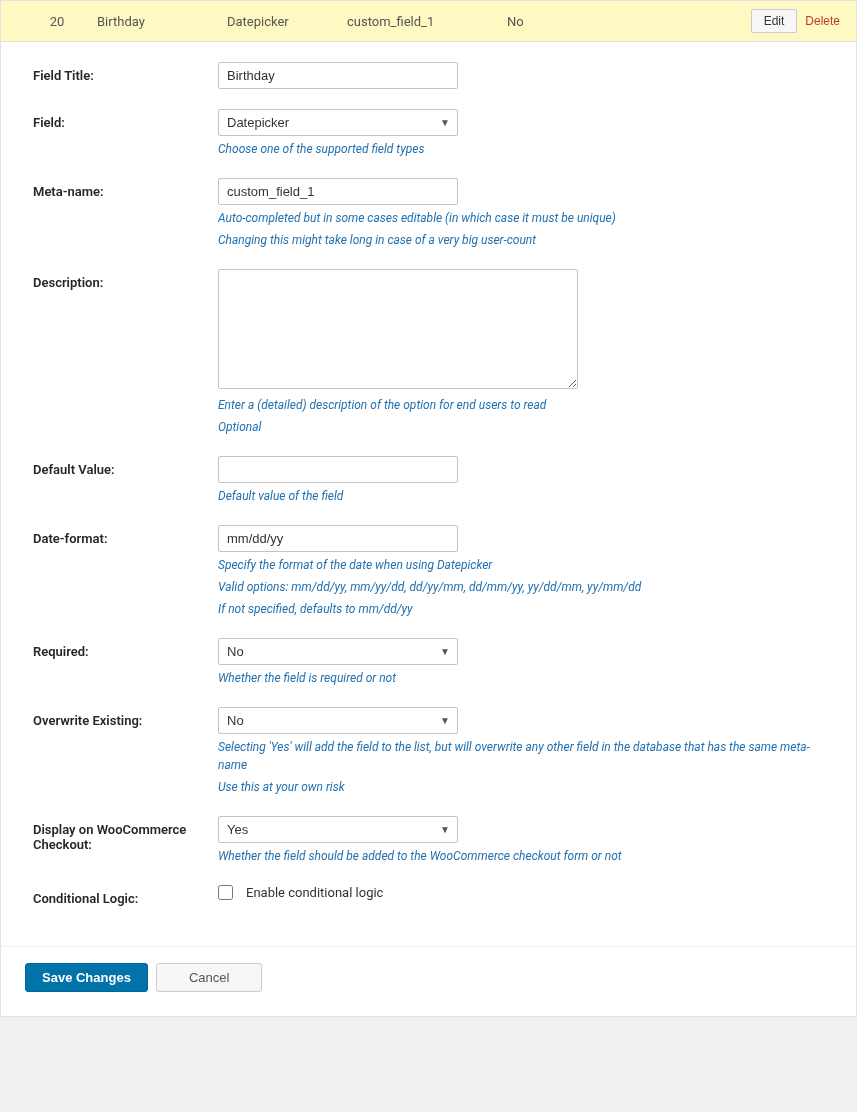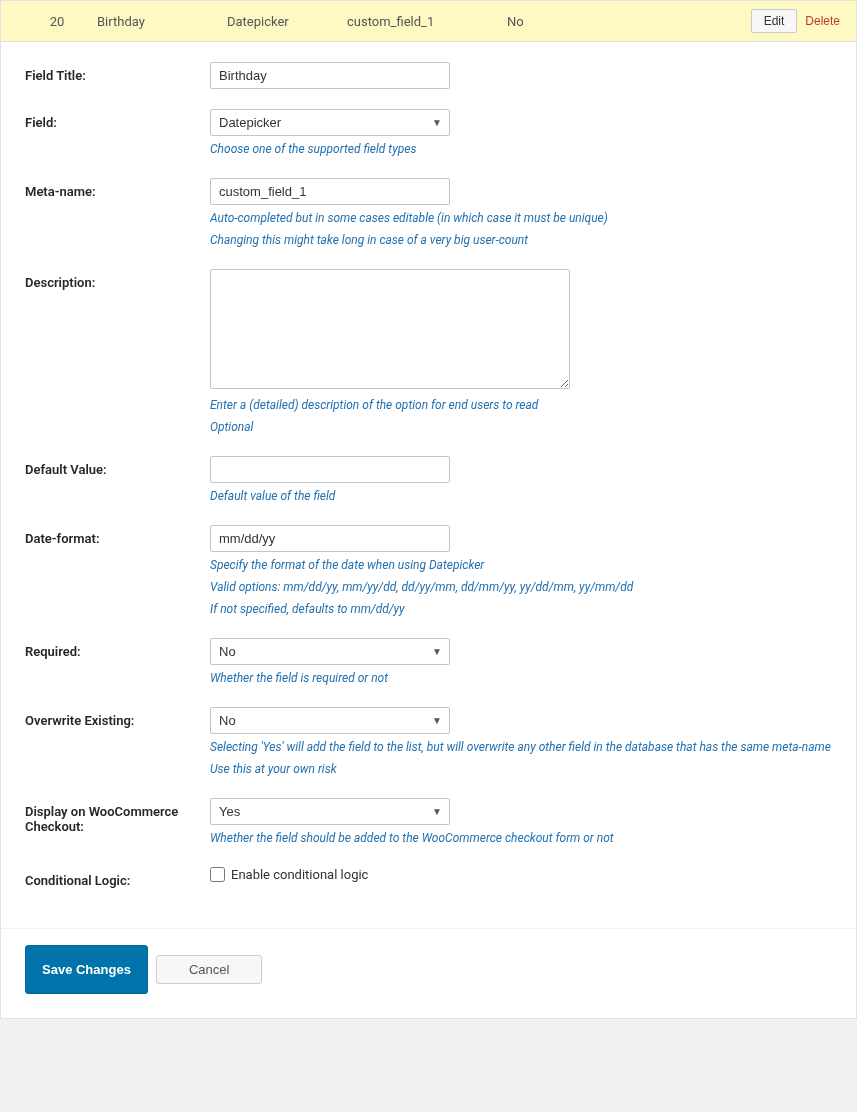--- a/index.html
+++ b/index.html
@@ -68,21 +68,21 @@
     .btn-delete {
       background: none;
       border: none;
       color: #c0392b;
       font-size: 12px;
       cursor: pointer;
     }
 
     
     .form-area {
-      padding: 20px 24px 20px 24px;
+      padding: 20px 24px 20px 32px;
     }
     .form-row {
       display: flex;
       margin-bottom: 20px;
       align-items: flex-start;
     }
     .form-label {
       width: 185px;
       min-width: 185px;
       padding-top: 6px;
@@ -143,21 +143,21 @@
       font-size: 13px;
       color: #333;
       border-radius: 2px;
       resize: vertical;
       outline: none;
       background: #fff;
     }
     .checkbox-row {
       display: flex;
       align-items: center;
-      gap: 6px;
+      gap: 13px;
     }
     .form-checkbox {
       width: 15px;
       height: 15px;
       cursor: pointer;
     }
     .checkbox-label {
       font-size: 13px;
       color: #333;
     }
@@ -167,21 +167,21 @@
       display: flex;
       gap: 8px;
       align-items: center;
       padding: 16px 24px 24px 24px;
       border-top: 1px solid #f0f0f0;
     }
     .btn-save {
       background: #0073aa;
       color: #fff;
       border: 1px solid #006799;
-      padding: 16px 16px;
+      padding: 6px 16px;
       font-size: 13px;
       font-weight: 600;
       cursor: pointer;
       border-radius: 3px;
     }
     .btn-cancel {
       background: #f7f7f7;
       color: #555;
       border: 1px solid #ccc;
       padding: 6px 32px;

